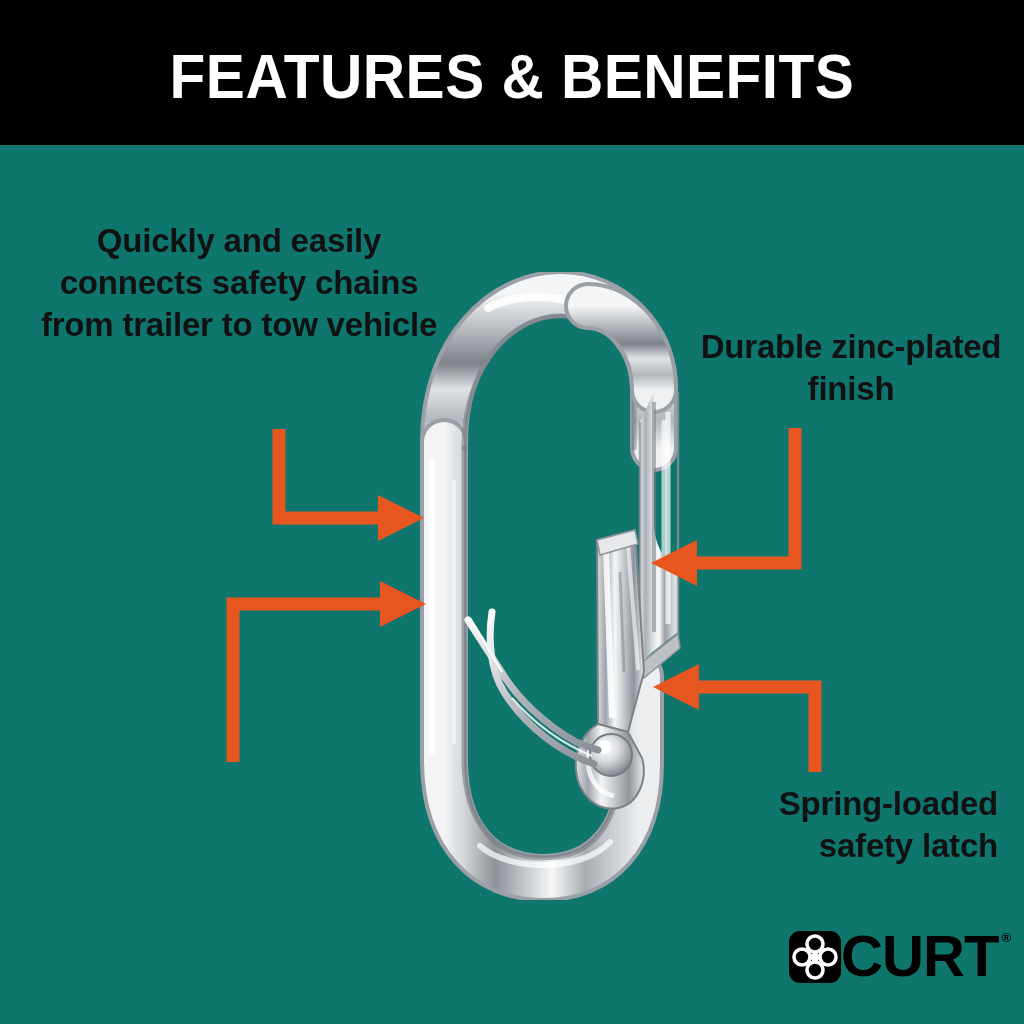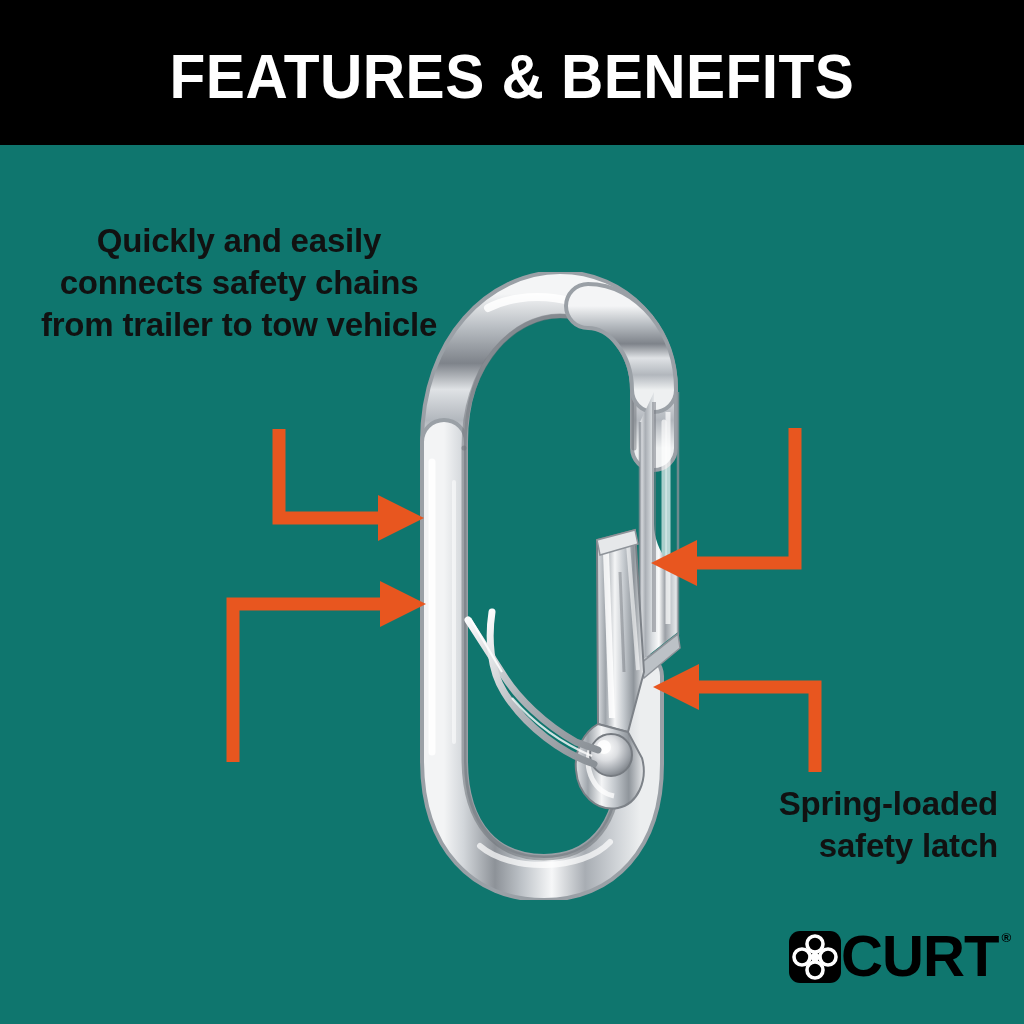--- a/index.html
+++ b/index.html
@@ -276,20 +276,21 @@
     </g>
 
     <g>
       <path d="M 815 772 L 815 687 L 694 687" fill="none" stroke="#e8561f" stroke-width="13" stroke-linejoin="miter"></path>
       <path d="M 699 664 L 653 687 L 699 710 Z" fill="#e8561f"></path>
     </g>
   </svg>
 
   <div class="callout callout-tl">Quickly and easily connects safety chains from trailer to tow vehicle</div>
 
+  <div class="callout callout-tr">Durable zinc-plated finish</div>
 
 
   <div class="callout callout-br">Spring-loaded safety latch</div>
 
   <div class="logo">
     <svg class="logo-mark" viewBox="0 0 52 52">
       <rect x="0" y="0" width="52" height="52" rx="11" ry="11" fill="#000000"></rect>
       <g fill="none" stroke="#ffffff" stroke-width="3.6">
         <circle cx="26" cy="13" r="8"></circle>
         <circle cx="26" cy="39" r="8"></circle>

